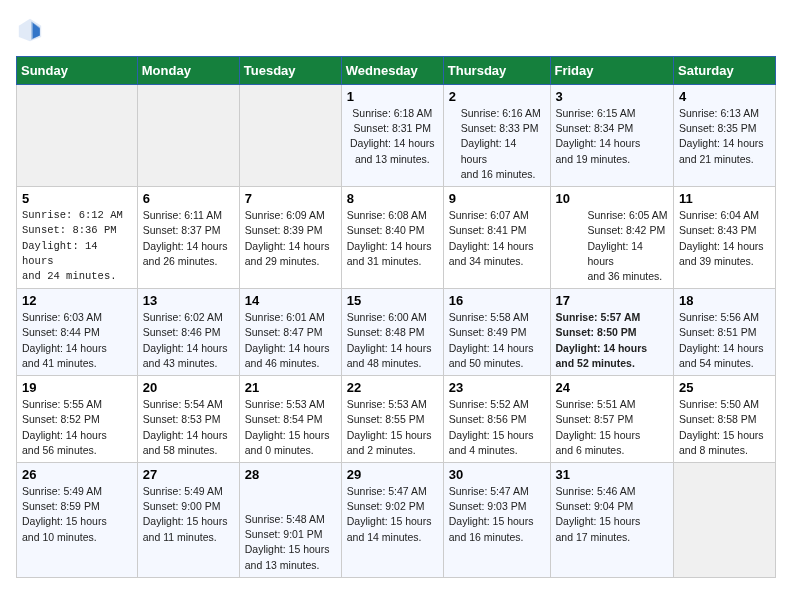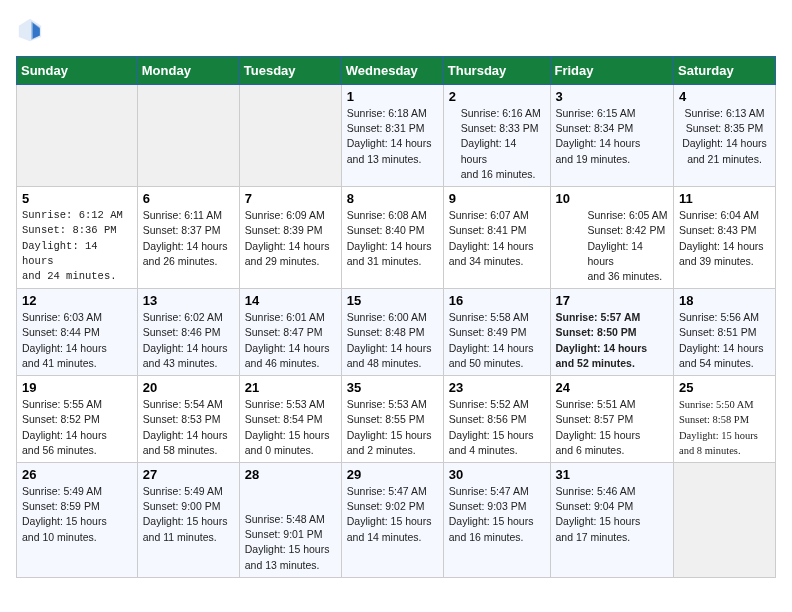--- a/index.html
+++ b/index.html
@@ -122,42 +122,42 @@
         <th>Saturday</th>
       </tr>
   </thead>
   <tbody id="calendar-body">
       <tr>
         <td class="empty-cell"></td>
         <td class="empty-cell"></td>
         <td class="empty-cell"></td>
         <td>
           <span class="day-num">1</span>
-          <div class="day-info" style="white-space: pre-line;">Sunrise: 6:18 AM
+          <div class="day-info" style="white-space: pre-line; text-align: center;">Sunrise: 6:18 AM
 Sunset: 8:31 PM
 Daylight: 14 hours
 and 13 minutes.</div>
         </td>
         <td>
           <span class="day-num">2</span>
           <div class="day-info" style="white-space: pre-line; margin-left: 12px;">Sunrise: 6:16 AM
 Sunset: 8:33 PM
 Daylight: 14 hours
 and 16 minutes.</div>
         </td>
         <td>
           <span class="day-num">3</span>
           <div class="day-info" style="white-space: pre-line;">Sunrise: 6:15 AM
 Sunset: 8:34 PM
 Daylight: 14 hours
 and 19 minutes.</div>
         </td>
         <td>
           <span class="day-num">4</span>
-          <div class="day-info" style="white-space: pre-line; text-align: center;">Sunrise: 6:13 AM
+          <div class="day-info" style="white-space: pre-line;">Sunrise: 6:13 AM
 Sunset: 8:35 PM
 Daylight: 14 hours
 and 21 minutes.</div>
         </td>
       </tr>
       <tr>
         <td>
           <span class="day-num">5</span>
           <div class="day-info" style="white-space: pre-line; font-family: Liberation Mono, monospace;">Sunrise: 6:12 AM
 Sunset: 8:36 PM
@@ -274,21 +274,21 @@
 and 58 minutes.</div>
         </td>
         <td>
           <span class="day-num">21</span>
           <div class="day-info" style="white-space: pre-line;">Sunrise: 5:53 AM
 Sunset: 8:54 PM
 Daylight: 15 hours
 and 0 minutes.</div>
         </td>
         <td>
-          <span class="day-num">35</span>
+          <span class="day-num">22</span>
           <div class="day-info" style="white-space: pre-line;">Sunrise: 5:53 AM
 Sunset: 8:55 PM
 Daylight: 15 hours
 and 2 minutes.</div>
         </td>
         <td>
           <span class="day-num">23</span>
           <div class="day-info" style="white-space: pre-line;">Sunrise: 5:52 AM
 Sunset: 8:56 PM
 Daylight: 15 hours
@@ -296,21 +296,21 @@
         </td>
         <td>
           <span class="day-num">24</span>
           <div class="day-info" style="white-space: pre-line;">Sunrise: 5:51 AM
 Sunset: 8:57 PM
 Daylight: 15 hours
 and 6 minutes.</div>
         </td>
         <td>
           <span class="day-num">25</span>
-          <div class="day-info" style="white-space: pre-line; font-family: Liberation Serif, serif;">Sunrise: 5:50 AM
+          <div class="day-info" style="white-space: pre-line;">Sunrise: 5:50 AM
 Sunset: 8:58 PM
 Daylight: 15 hours
 and 8 minutes.</div>
         </td>
       </tr>
       <tr>
         <td>
           <span class="day-num">26</span>
           <div class="day-info" style="white-space: pre-line;">Sunrise: 5:49 AM
 Sunset: 8:59 PM

